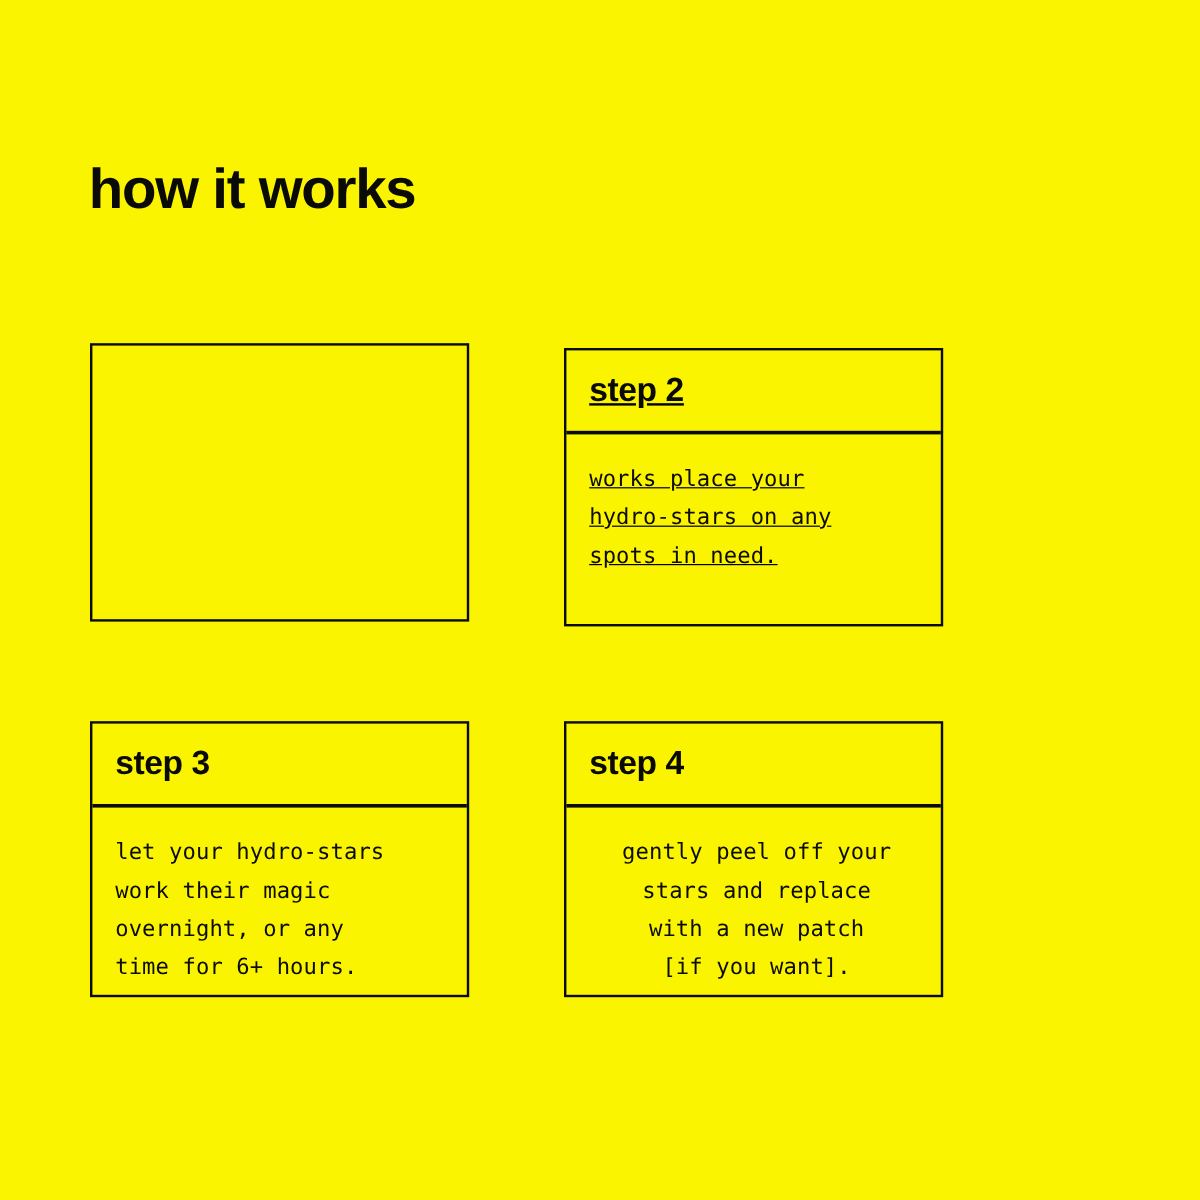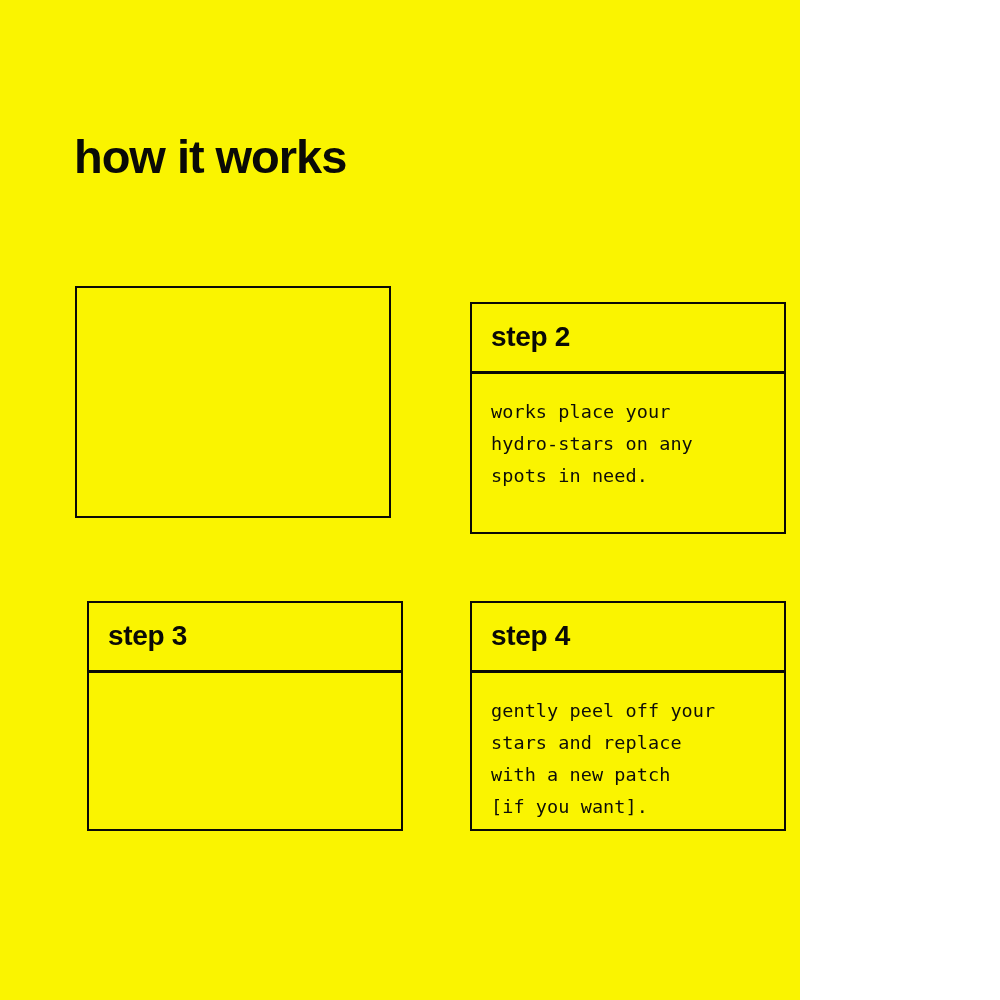--- a/index.html
+++ b/index.html
@@ -11,21 +11,21 @@
   body {
     width: 1000px;
     height: 1000px;
     overflow: hidden;
     font-family: "Liberation Sans", sans-serif;
     -webkit-font-smoothing: antialiased;
   }
 
   #canvas {
     position: relative;
-    width: 800px;
+    width: 1000px;
     height: 1000px;
     background: #faf400;
     box-sizing: border-box;
   }
 
   
   #page-title {
     position: absolute;
     left: 74px;
     top: 101px;
@@ -48,23 +48,23 @@
 
   .step-card {
     position: absolute;
     width: 316px;
     box-sizing: border-box;
     border: 2px solid #0a0a06;
     background: transparent;
   }
 
   .step-card.pos-0 { left: 0px;   top: 0px;   height: 232px; }
-  .step-card.pos-1 { left: 395px; top: 16px;   height: 232px; }
-  .step-card.pos-2 { left: 12px;   top: 315px; height: 230px; }
-  .step-card.pos-3 { left: 395px; top: 315px; height: 230px; }
+  .step-card.pos-1 { left: 395px; top: 4px;   height: 232px; text-decoration: underline; }
+  .step-card.pos-2 { left: 0px;   top: 315px; height: 230px; }
+  .step-card.pos-3 { left: 395px; top: 315px; height: 230px; text-align: center; }
 
   .step-card-header {
     box-sizing: border-box;
     height: 70px;
     border-bottom: 3px solid #0a0a06;
     display: flex;
     align-items: center;
     padding: 0 0 0 19px;
   }
 
@@ -114,20 +114,26 @@
         <p class="step-card-text">works place your
 hydro-stars on any
 spots in need.</p>
       </div>
     </div>
 
     <div class="step-card pos-2">
       <div class="step-card-header">
         <span class="step-card-title">step 3</span>
       </div>
+      <div class="step-card-body">
+        <p class="step-card-text">let your hydro-stars
+work their magic
+overnight, or any
+time for 6+ hours.</p>
+      </div>
     </div>
 
     <div class="step-card pos-3">
       <div class="step-card-header">
         <span class="step-card-title">step 4</span>
       </div>
       <div class="step-card-body">
         <p class="step-card-text">gently peel off your
 stars and replace
 with a new patch

